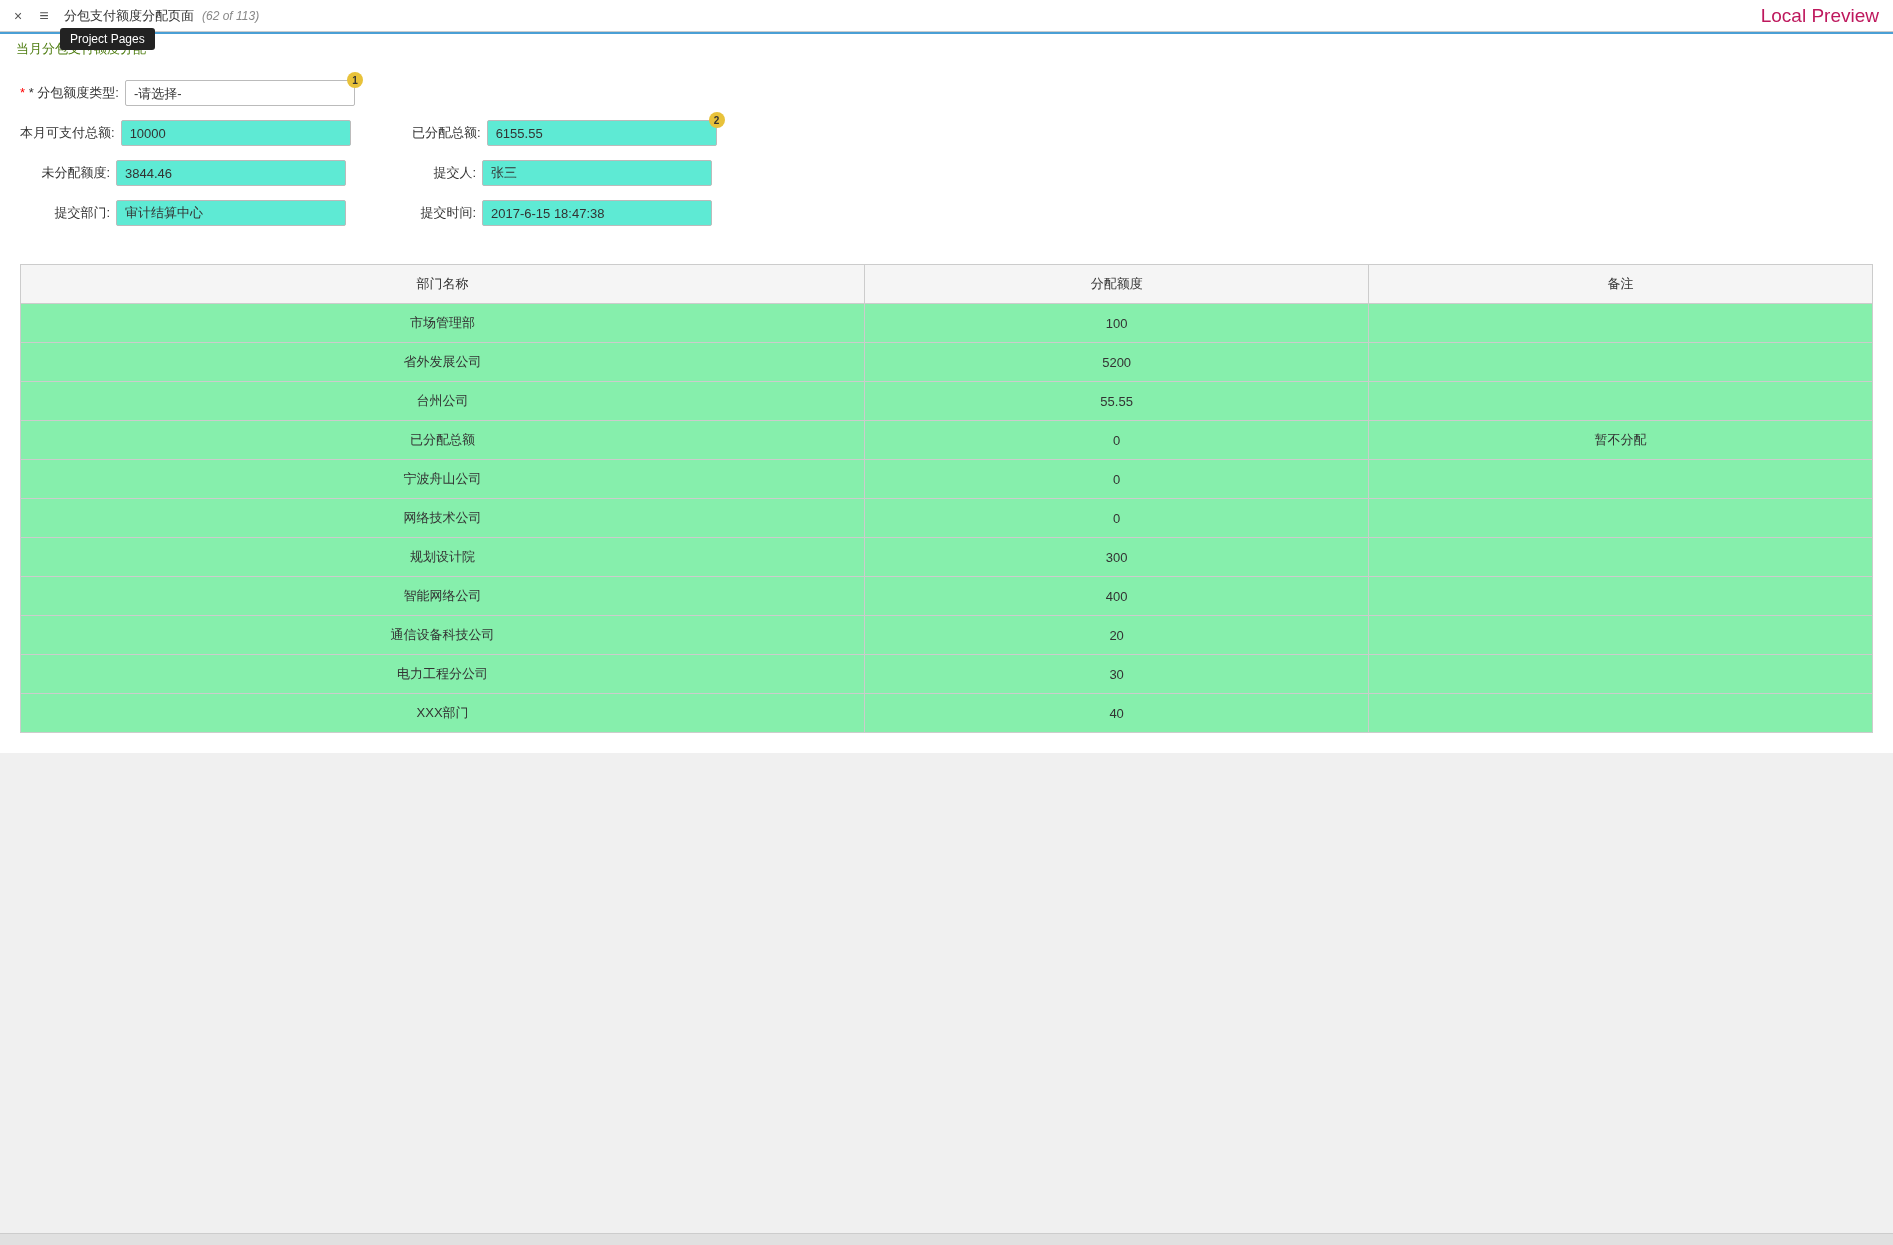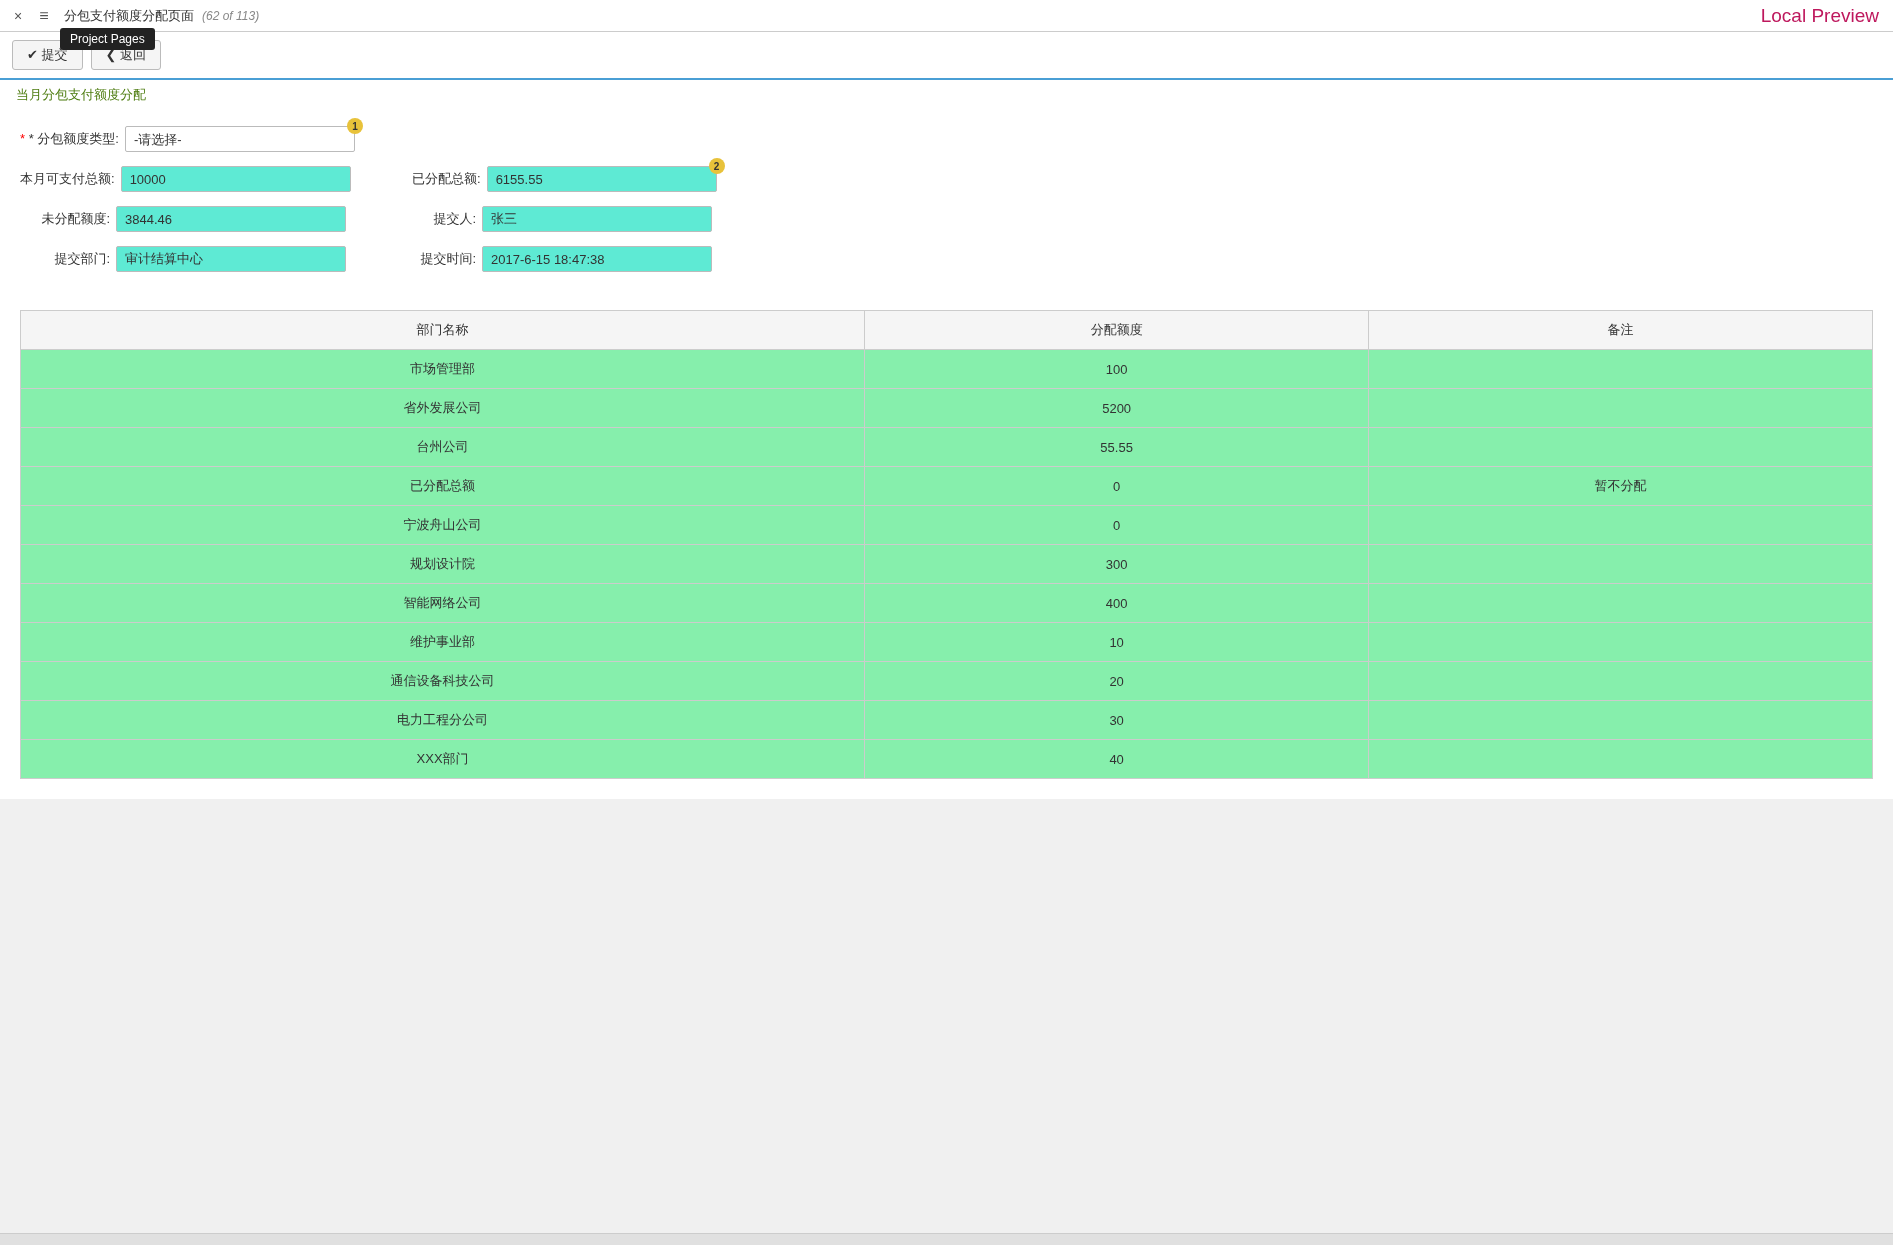--- a/index.html
+++ b/index.html
@@ -239,24 +239,20 @@
   <button class="menu-btn">≡</button>
   <span class="page-title">分包支付额度分配页面</span>
   <span class="page-count">(62 of 113)</span>
   <span class="local-preview">Local Preview</span>
 
   <div class="tooltip-popup">Project Pages</div>
 </div>
 
 <div class="content-area">
 
-  <div class="toolbar">
-    <button class="toolbar-btn">✔ 提交</button>
-    <button class="toolbar-btn">❮ 返回</button>
-  </div>
 
   <div class="section-header">
     <a class="section-title">当月分包支付额度分配</a>
   </div>
 
   <div class="form-area">
 
     <div class="form-row">
       <div class="form-field">
         <span class="form-label required">* 分包额度类型:</span>
@@ -335,32 +331,32 @@
             <td>已分配总额</td>
             <td>0</td>
             <td>暂不分配</td>
           </tr>
           <tr>
             <td>宁波舟山公司</td>
             <td>0</td>
             <td></td>
           </tr>
           <tr>
+            <td>网络技术公司</td>
+            <td>0</td>
+            <td></td>
+          </tr>
+          <tr>
             <td>规划设计院</td>
             <td>300</td>
             <td></td>
           </tr>
           <tr>
             <td>智能网络公司</td>
             <td>400</td>
-            <td></td>
-          </tr>
-          <tr>
-            <td>维护事业部</td>
-            <td>10</td>
             <td></td>
           </tr>
           <tr>
             <td>通信设备科技公司</td>
             <td>20</td>
             <td></td>
           </tr>
           <tr>
             <td>电力工程分公司</td>
             <td>30</td>

